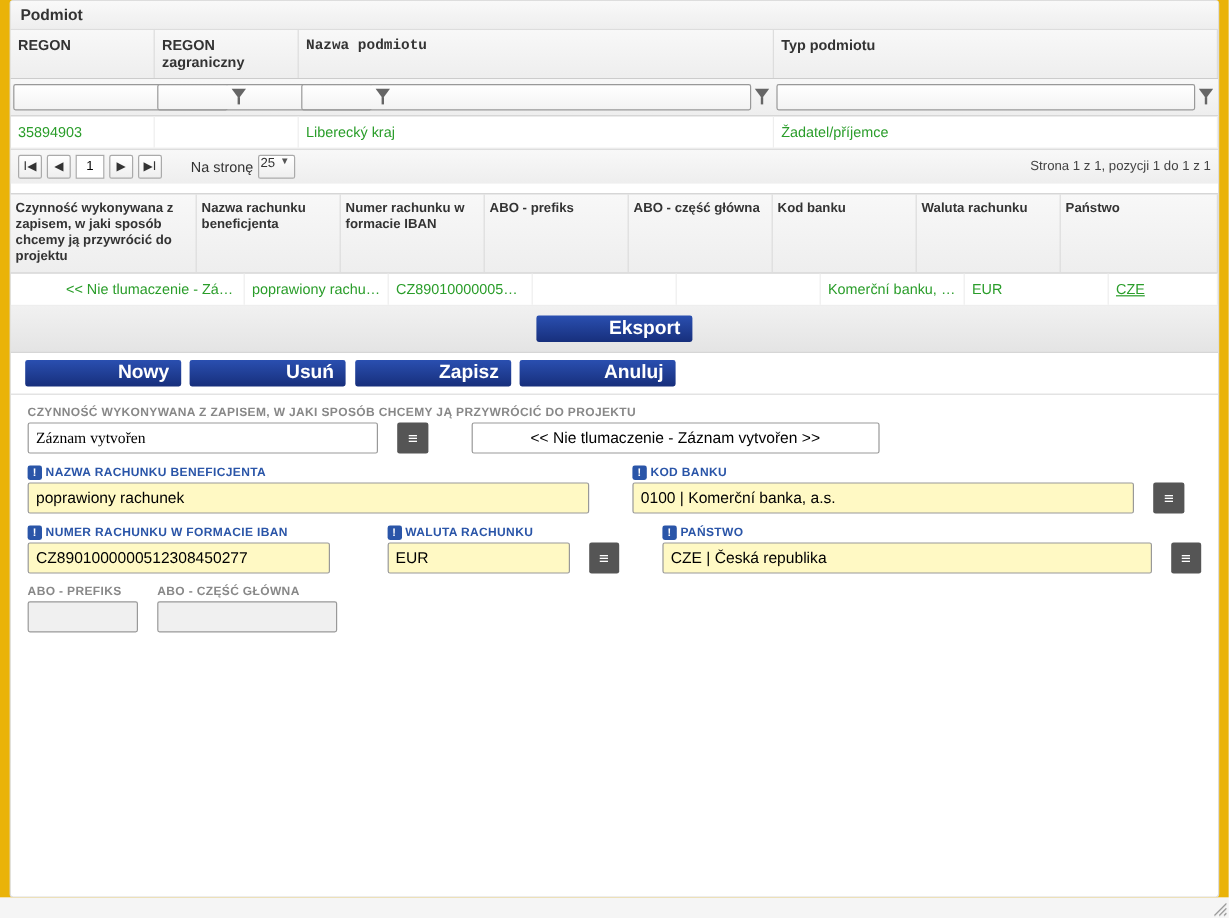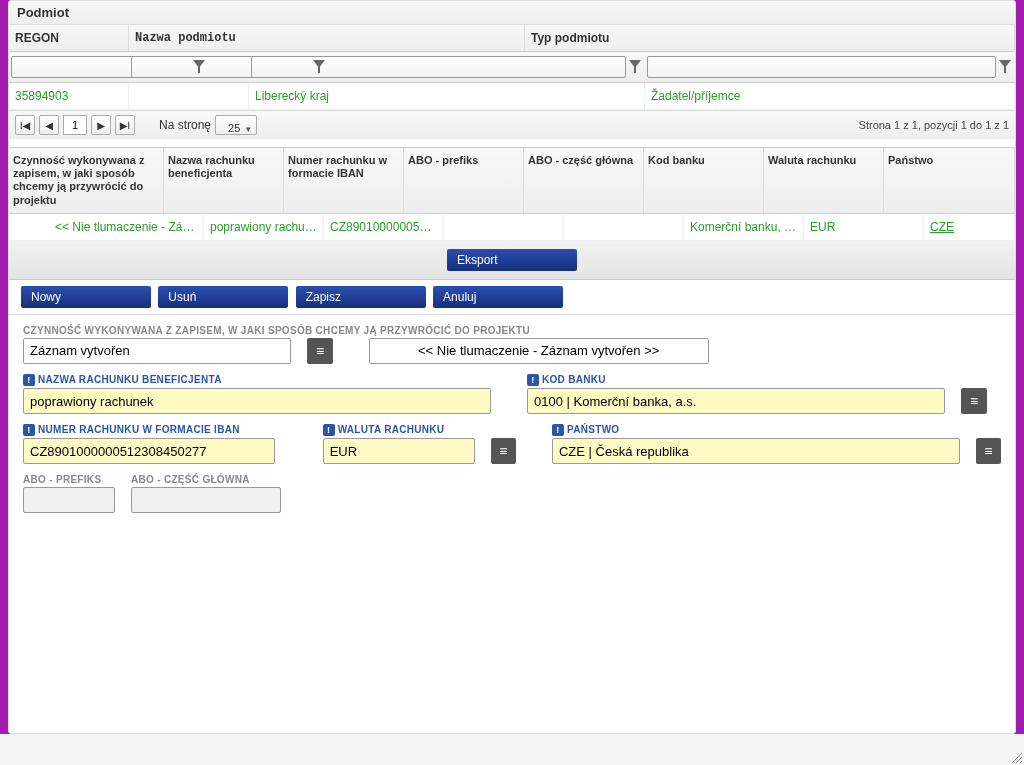--- a/index.html
+++ b/index.html
@@ -1,41 +1,41 @@
 <!DOCTYPE html>
 <html><head>
 <meta charset="utf-8">
 <style>
 * { box-sizing: border-box; margin: 0; padding: 0; }
 body { font-family: Arial, sans-serif; font-size: 12px; color: #333; background: #f5f5f5; }
-.container { width: 1024px; margin: 0; background: #a21caf; }
+.container { width: 1024px; margin: 0; background: #eab308; }
 .panel { background: #fff; border: 1px solid #ddd; border-radius: 3px; margin: 0 8px; }
 .panel-header { background: linear-gradient(#f9f9f9,#eeeeee); border-bottom: 1px solid #ddd; padding: 4px 8px; font-weight: bold; font-size: 13px; }
 .grid-header { display: flex; background: linear-gradient(#f8f8f8,#eeeeee); border-bottom: 1px solid #ccc; }
 .grid-header .cell { padding: 6px 6px; font-weight: bold; border-right: 1px solid #ddd; font-size: 12px; }
 .grid-filter { display: flex; background: linear-gradient(#f8f8f8,#eeeeee); border-bottom: 1px solid #ccc; padding: 4px 0; }
 .filter-cell { display: flex; align-items: center; padding: 0 2px; }
 .filter-input { flex: 1; height: 22px; border: 1px solid #999; background: linear-gradient(#fff,#f3f3f3); border-radius: 2px; }
 .filter-icon { width: 16px; height: 16px; margin-left: 1px; position: relative; cursor: pointer; }
 .filter-icon::before { content:""; position:absolute; left:2px; top:1px; border-left:6px solid transparent; border-right:6px solid transparent; border-top:8px solid #666; }
 .filter-icon::after { content:""; position:absolute; left:7px; top:8px; width:2px; height:6px; background:#666; }
 .grid-row { display: flex; border-bottom: 1px solid #eee; }
 .grid-row .cell { padding: 6px 6px; color: #2a9d2a; border-right: 1px solid #eee; font-size: 12px; white-space: nowrap; overflow: hidden; text-overflow: ellipsis; }
 .pager { display:flex; align-items:center; padding:4px 6px; background: linear-gradient(#f8f8f8,#eeeeee); border-top:1px solid #ddd; justify-content: space-between; }
 .pager-left { display:flex; align-items:center; gap:4px; }
 .pg-btn { width:20px; height:20px; border:1px solid #aaa; border-radius:2px; background:linear-gradient(#fff,#eee); display:flex; align-items:center; justify-content:center; cursor:pointer; font-size:10px; color:#333; }
 .pg-input { width:24px; height:20px; border:1px solid #aaa; text-align:center; font-size:11px; }
 .pg-label { margin-left:20px; font-size:12px; }
-.pg-select { height:20px; border:1px solid #aaa; background:linear-gradient(#fff,#eee); padding:0 16px 0 12px; font-size:11px; display:inline-flex; align-items:flex-end; position:relative; border-radius:2px; }
+.pg-select { height:20px; border:1px solid #aaa; background:linear-gradient(#fff,#eee); padding:0 16px 0 1px; font-size:11px; display:inline-flex; align-items:flex-start; position:relative; border-radius:2px; }
 .pg-select::after { content:"▼"; position:absolute; right:4px; font-size:8px; color:#555; }
 .pager-right { font-size:11px; color:#444; }
 .grid2-header { display:flex; background: linear-gradient(#f8f8f8,#eeeeee); border-top:1px solid #ccc; border-bottom:1px solid #ccc; margin-top:8px; }
 .grid2-header .cell { padding: 6px 4px; font-weight: bold; border-right: 1px solid #ddd; font-size: 11px; line-height: 1.2; }
 .export-bar { background: linear-gradient(#f1f1f1,#e4e4e4); padding: 8px 0; text-align:center; border-bottom:1px solid #ccc; }
-.btn { display:inline-block; min-width:130px; height:22px; line-height:22px; text-align:left; background: linear-gradient(#2a4fb0,#172f7c); color:#fff; font-weight:normal; font-size:12px; border-radius:2px; cursor:pointer; margin:0 2px; padding:0 10px; }
+.btn { display:inline-block; min-width:130px; height:22px; line-height:22px; text-align:right; background: linear-gradient(#2a4fb0,#172f7c); color:#fff; font-weight:bold; font-size:16px; border-radius:2px; cursor:pointer; margin:0 2px; padding:0 10px; }
 .btn-row { padding: 6px 10px; border-bottom:1px solid #ddd; }
 .form-area { padding: 10px 14px; }
 .form-label-sm { font-size:10px; color:#888; letter-spacing:0.3px; margin-bottom:2px; display:block; font-weight:bold; }
 .form-label-sm.blue { color:#2a55a8; }
 .req-icon { display:inline-block; width:12px; height:12px; background:#2a55a8; color:#fff; font-size:9px; font-weight:bold; text-align:center; line-height:12px; border-radius:2px; margin-right:3px; vertical-align:middle; }
 .field-row { display:flex; gap:16px; margin-bottom:10px; align-items:flex-end; }
 .field { display:flex; flex-direction:column; }
 .input { height:26px; border:1px solid #999; padding:0 6px; font-size:13px; border-radius:2px; background:#fff; }
 .input.yellow { background:#fff9c4; }
 .input.gray { background:#f0f0f0; }
@@ -46,20 +46,21 @@
 </style>
 </head>
 <body>
 
 <div class="container">
   <div class="panel">
     <div class="panel-header">Podmiot</div>
 
     <div class="grid-header">
       <div class="cell" style="width:120px;">REGON</div>
+      <div class="cell" style="width:120px;">REGON zagraniczny</div>
       <div class="cell" style="width:396px;font-family:Liberation Mono, monospace;">Nazwa podmiotu</div>
       <div class="cell" style="flex:1;">Typ podmiotu</div>
     </div>
 
     <div class="grid-filter">
       <div class="filter-cell" style="width:120px;">
         <input class="filter-input" style="">
         <div class="filter-icon"></div>
       </div>
       <div class="filter-cell" style="width:120px;">
@@ -128,21 +129,21 @@
       <span class="btn">Nowy</span>
       <span class="btn">Usuń</span>
       <span class="btn">Zapisz</span>
       <span class="btn">Anuluj</span>
     </div>
 
     <div class="form-area">
 
       <span class="form-label-sm">CZYNNOŚĆ WYKONYWANA Z ZAPISEM, W JAKI SPOSÓB CHCEMY JĄ PRZYWRÓCIĆ DO PROJEKTU</span>
       <div class="field-row">
-        <input class="input" style="width: 268px;" value="Záznam vytvořen">
+        <input class="input" style="width: 292px; font-family: Liberation Serif, serif;" value="Záznam vytvořen">
         <div class="lookup-btn">
             <span>≡</span>
           </div>
         <input class="input" style="width: 340px; margin-left: 20px; padding-left: 48px;" value="&lt;&lt; Nie tlumaczenie - Záznam vytvořen &gt;&gt;">
       </div>
 
       <div class="field-row">
         <div class="field" style="width:468px;">
           <span class="form-label-sm blue"><span class="req-icon">!</span><span>NAZWA RACHUNKU BENEFICJENTA</span></span>
           <input class="input yellow" value="poprawiony rachunek" style="">

